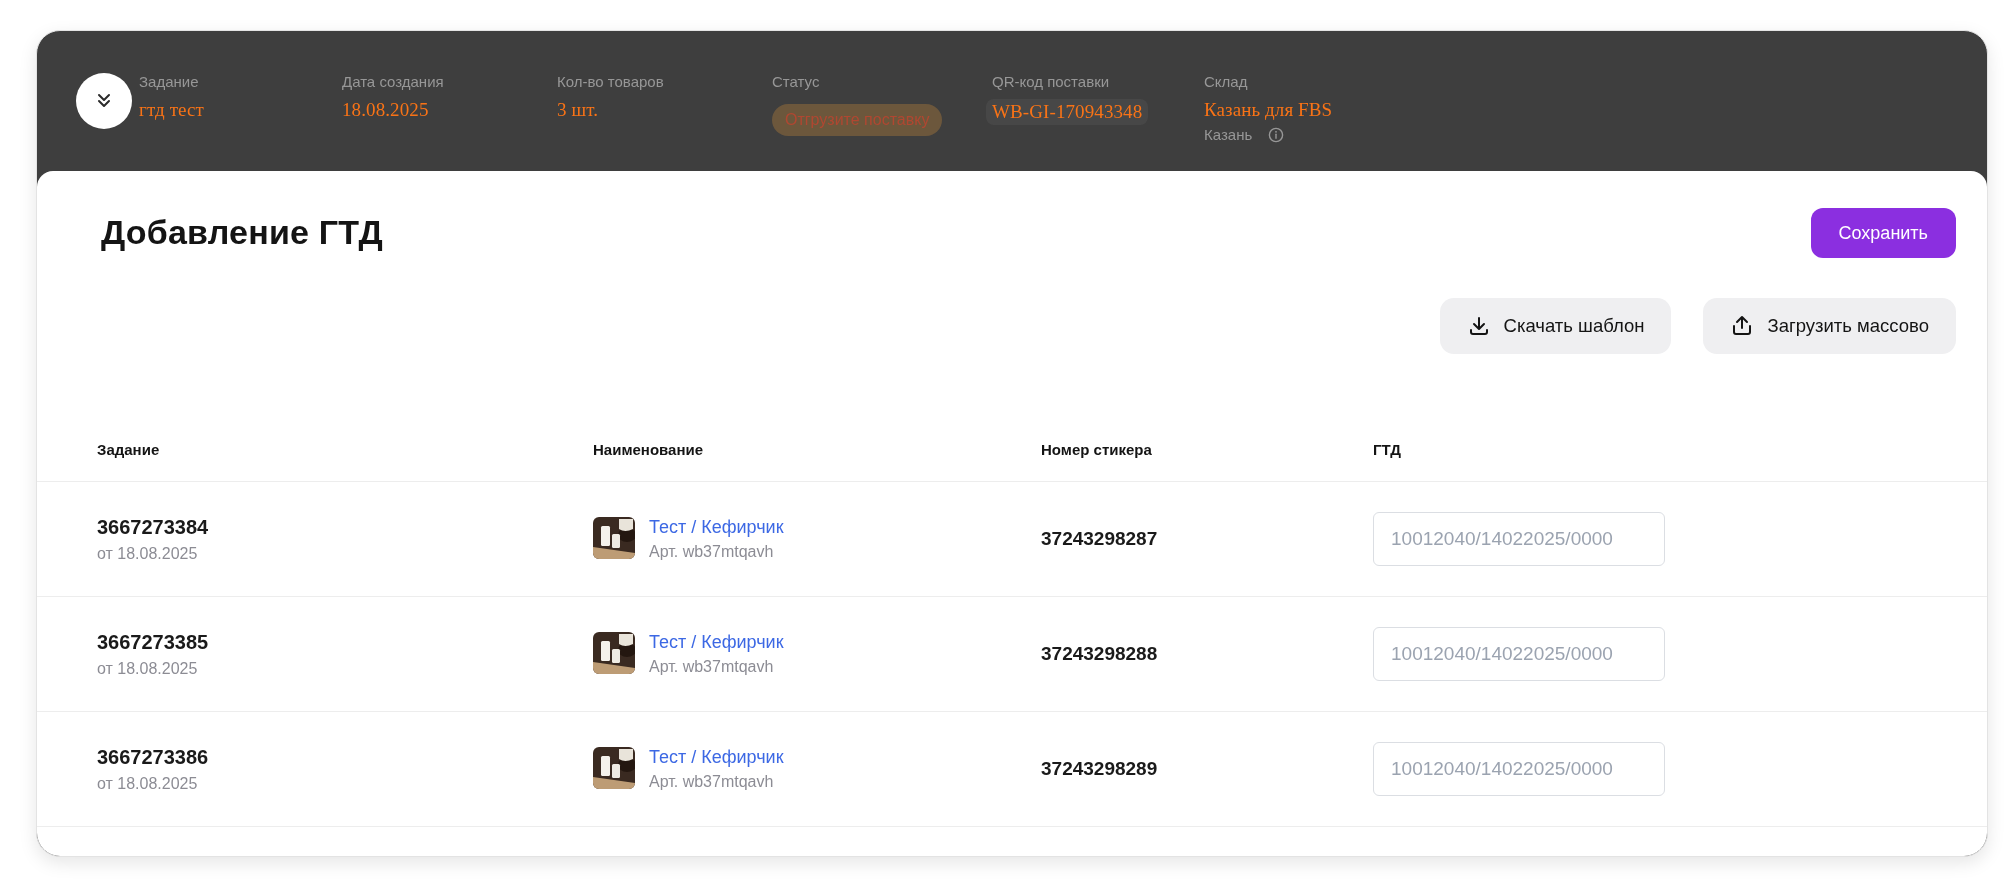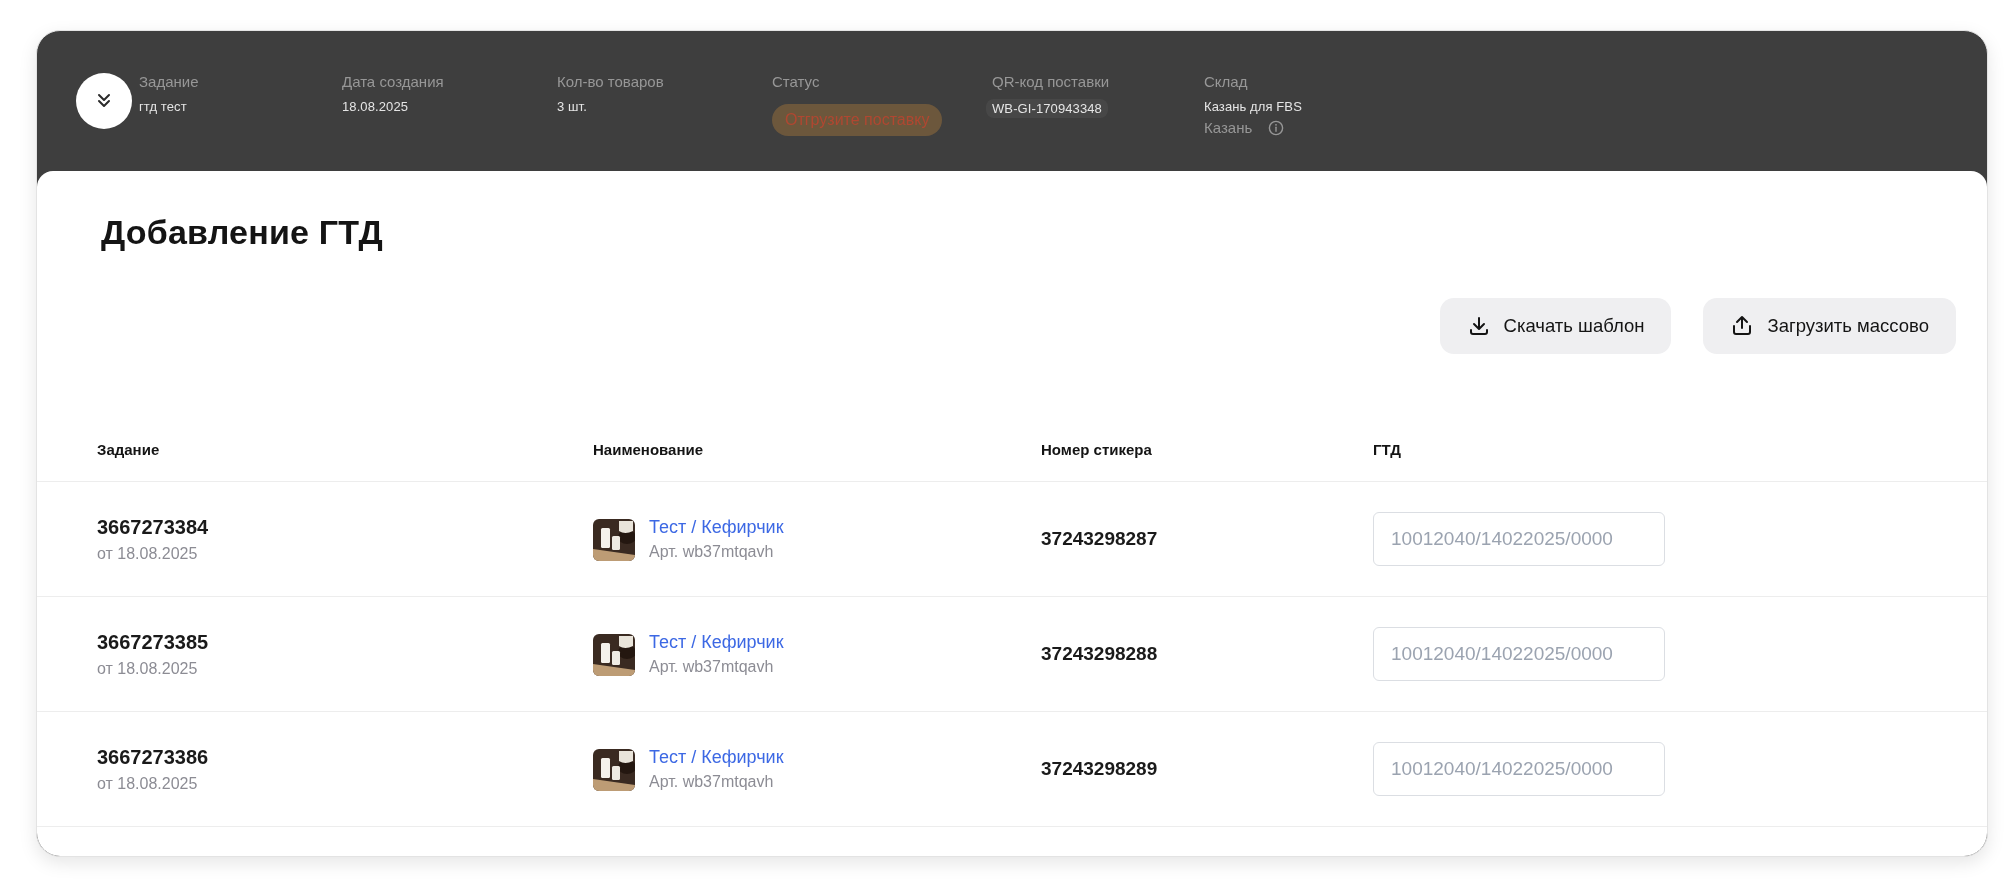--- a/index.html
+++ b/index.html
@@ -19,21 +19,21 @@
     position:relative; height:140px; display:flex; align-items:flex-start;
     padding:40px 0 0 39px; color:#1A1A1A;
   }
   .collapse-btn {
     width:56px; height:56px; border-radius:50%; background:#ffffff; border:none;
     display:flex; align-items:center; justify-content:center; cursor:pointer;
     flex:0 0 auto; margin-top:2px;
   }
   .hfield { padding-top:2px; }
   .hfield .hlabel { font-size:15px; color:#979797; margin-bottom:9px; font-weight:400; }
-  .hfield .hvalue { font-size:13px; color:#e5e5e5; font-weight:500; letter-spacing:0.1px; }
+  .hfield .hvalue { font-size:19px; color:#f97316; font-weight:500; letter-spacing:0.1px;font-family:Liberation Serif, serif; }
   .hfield.w1 { width:203px; margin-left:7px; }
   .hfield.w2 { width:215px; }
   .hfield.w3 { width:215px; }
   .hfield.w4 { width:220px; }
   .hfield.w5 { width:212px; }
   .status-badge {
     display:inline-block; margin-top:5px; padding:7px 13px; border-radius:16px;
     background:#6C573C; color:#B04731; font-size:16px; font-weight:500;
   }
   .qr-value { display:inline-block; padding:2px 6px; margin-left:-6px; border-radius:8px; background:rgba(255,255,255,0.05);text-align:center; }
@@ -63,21 +63,21 @@
   .gtd-table { margin-top:64px; }
   .trow {
     display:grid; grid-template-columns:496px 448px 332px 1fr;
     padding-left:60px; padding-right:48px; align-items:center;
   }
   .thead { height:64px; border-bottom:1px solid #EDEDED; }
   .thead .th { font-size:15px; font-weight:700; color:#141414; }
   .tbody-row { height:115px; border-bottom:1px solid #EDEDED; }
   .task-num { font-size:20px; font-weight:700; color:#1A1A1A; }
   .task-date { font-size:16px; color:#8C8C94; margin-top:6px; }
-  .name-cell { display:flex; align-items:flex-end; gap:14px; }
+  .name-cell { display:flex; align-items:flex-start; gap:14px; }
   .prod-img { width:42px; height:42px; border-radius:6px; overflow:hidden; flex:0 0 auto; }
   .prod-link { font-size:18px; color:#3C68E4; text-decoration:none; cursor:pointer; }
   .prod-art { font-size:16px; color:#8C8C94; margin-top:5px; }
   .sticker-num { font-size:19px; font-weight:600; color:#1A1A1A; }
   .gtd-input {
     width:292px; height:54px; border:1px solid #DBDEE3; border-radius:6px;
     padding:0 17px; font-size:19px; color:#1A1A1A; font-family:inherit; background:#fff;
   }
   .gtd-input::placeholder { color:#9BA3B0; opacity:1; }
   svg { display:block; }
@@ -135,20 +135,21 @@
               <circle cx="8" cy="4.8" r="0.9" fill="#979797" stroke="none"></circle>
             </svg>
           </span>
         </div>
       </div>
     </div>
 
     <div class="body">
       <div class="title-row">
         <h1 class="page-title">Добавление ГТД</h1>
+        <button class="save-btn">Сохранить</button>
       </div>
 
       <div class="actions-row">
         <button class="btn-gray">
           <span>
             <svg width="24" height="24" viewBox="0 0 24 24" fill="none" stroke="#141414" stroke-width="2" stroke-linecap="round" stroke-linejoin="round">
               <path d="M12 4 v10"></path>
               <polyline points="7,10 12,15 17,10"></polyline>
               <path d="M4 16 v2 a2 2 0 0 0 2 2 h12 a2 2 0 0 0 2-2 v-2"></path>
             </svg>

